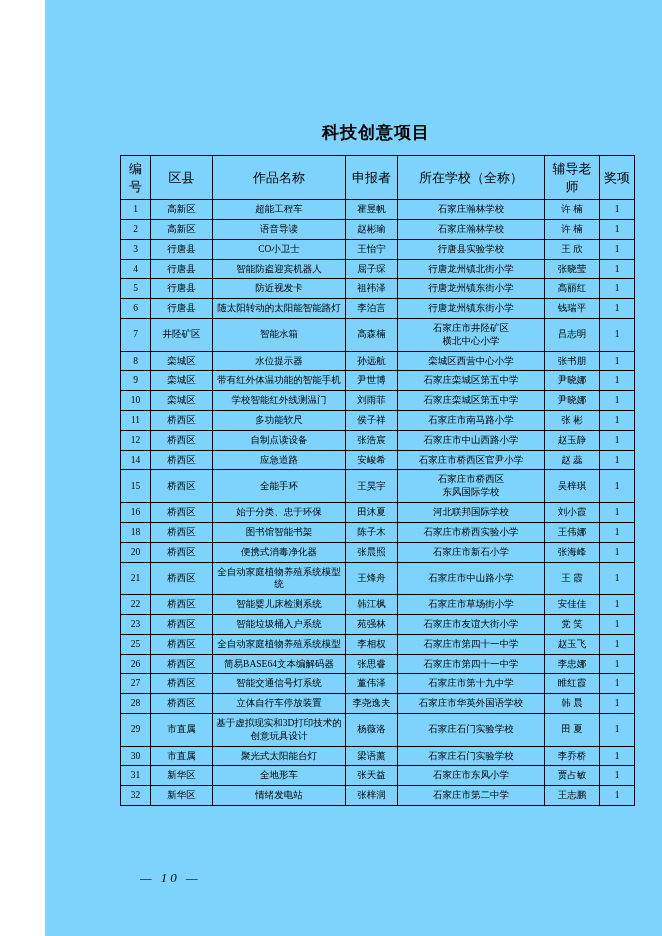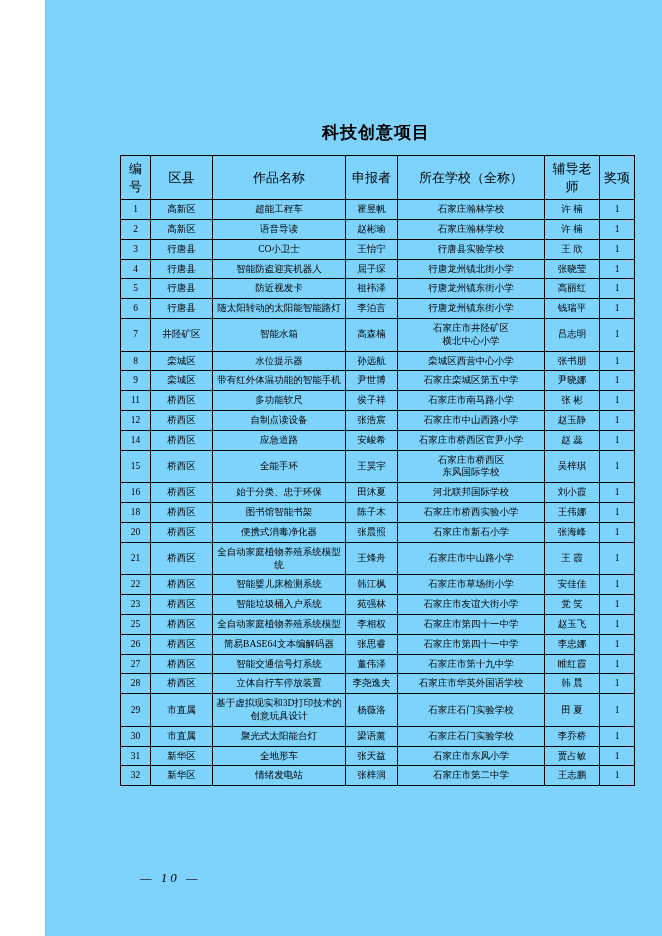--- a/index.html
+++ b/index.html
@@ -173,20 +173,29 @@
         <tr>
           <td>9</td>
           <td>栾城区</td>
           <td>带有红外体温功能的智能手机</td>
           <td>尹世博</td>
           <td>石家庄栾城区第五中学</td>
           <td>尹晓娜</td>
           <td>1</td>
         </tr>
         <tr>
+          <td>10</td>
+          <td>栾城区</td>
+          <td>学校智能红外线测温门</td>
+          <td>刘雨菲</td>
+          <td>石家庄栾城区第五中学</td>
+          <td>尹晓娜</td>
+          <td>1</td>
+        </tr>
+        <tr>
           <td>11</td>
           <td>桥西区</td>
           <td>多功能软尺</td>
           <td>侯子祥</td>
           <td>石家庄市南马路小学</td>
           <td>张 彬</td>
           <td>1</td>
         </tr>
         <tr>
           <td>12</td>

